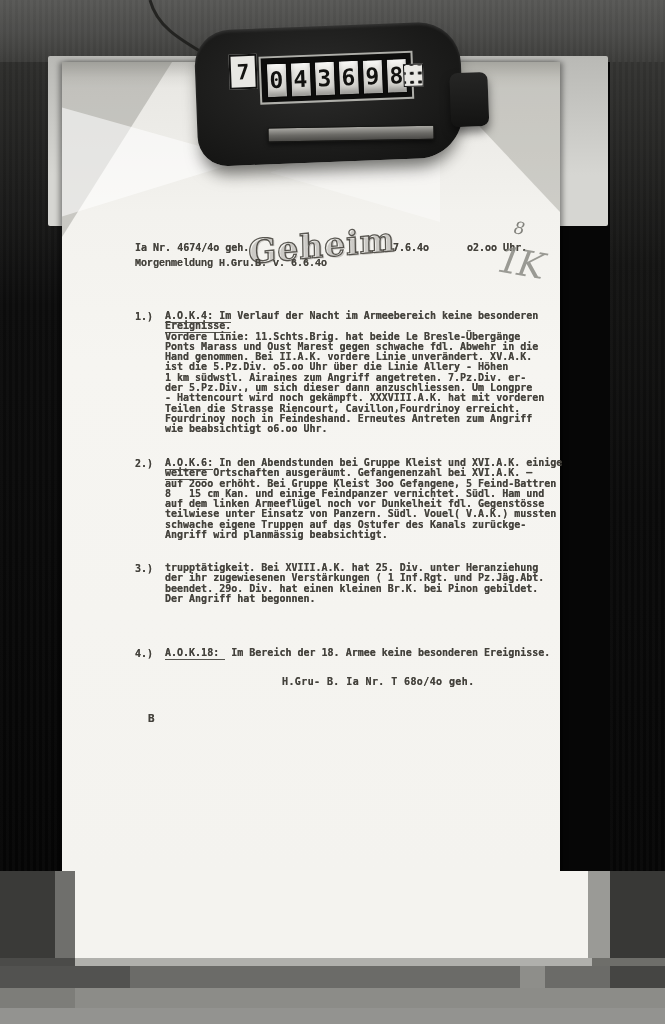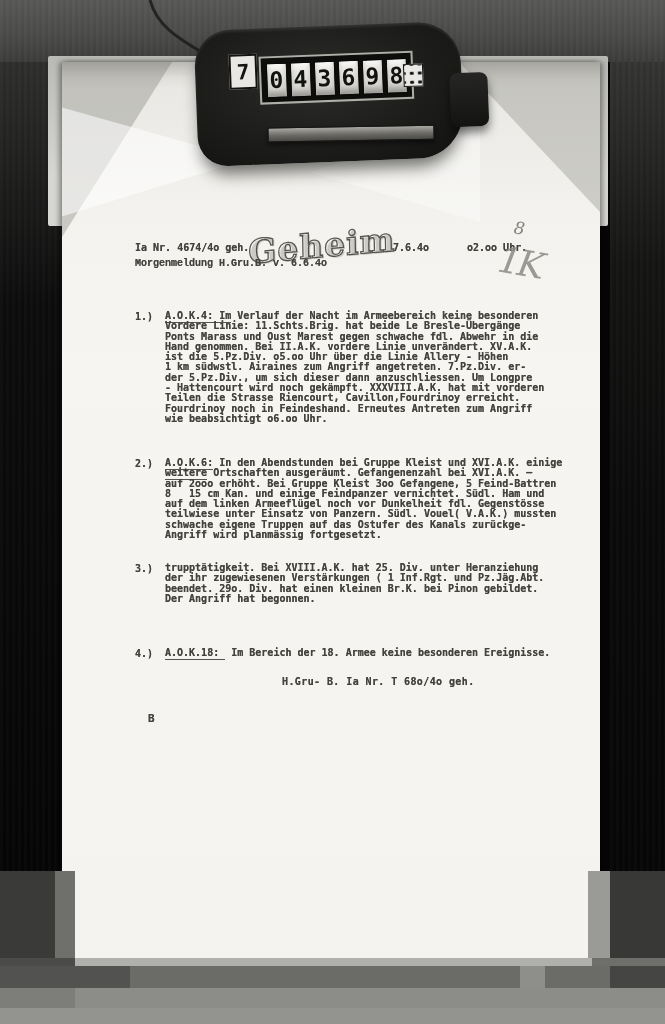--- a/index.html
+++ b/index.html
@@ -13,21 +13,21 @@
   .film-top::after,.film-left::after,.film-right::after{content:"";position:absolute;inset:0;
     background:repeating-linear-gradient(90deg,rgba(255,255,255,0.02) 0 3px,rgba(0,0,0,0.02) 3px 6px);}
   .film-left{position:absolute;left:0;top:62px;width:62px;height:809px;
     background:linear-gradient(180deg,#2e2e2c 0%,#0c0c0c 30%,#050505 100%);}
   .film-right{position:absolute;left:610px;top:62px;width:55px;height:809px;
     background:linear-gradient(180deg,#343432 0%,#141413 25%,#0a0a0a 55%,#060606 100%);}
 
   
   .backing{position:absolute;left:48px;top:56px;width:560px;height:170px;
     background:linear-gradient(180deg,#b9b9b5,#d6d6d2 70%);border-radius:2px;}
-  .paper{position:absolute;left:62px;top:62px;width:538px;height:809px;
+  .paper{position:absolute;left:62px;top:62px;width:498px;height:809px;
     background:linear-gradient(180deg,#e7e6e2 0px,#f3f2ee 150px,#f6f5f1 300px,#f4f3ef 100%);
     box-shadow:-3px 0 5px rgba(0,0,0,0.35),3px 0 5px rgba(0,0,0,0.35);}
   .paper::before{content:"";position:absolute;left:0;top:0;right:0;height:26px;
     background:linear-gradient(180deg,rgba(120,120,114,0.40),rgba(160,160,154,0.12) 60%,transparent);}
   .fold-tl{position:absolute;left:0;top:0;width:110px;height:175px;
     background:rgba(92,92,86,0.28);clip-path:polygon(0 0,100% 0,0 100%);}
   .fold-tr{position:absolute;right:0;top:0;width:150px;height:150px;
     background:rgba(118,118,110,0.30);clip-path:polygon(100% 0,100% 100%,6% 0);}
   .sheen-l{position:absolute;left:0;top:35px;width:185px;height:130px;
     background:rgba(255,255,255,0.55);clip-path:polygon(0 8%,100% 48%,0 92%);}
@@ -137,20 +137,21 @@
         <span class="date">7.6.4o</span>
         <span class="time">o2.oo Uhr.</span>
       </div>
       <div class="subject">Morgenmeldung H.Gru.B. v. 6.6.4o</div>
 
       <div id="paras">
           <div class="para p1">
             <span class="num">1.)</span>
             <div class="lines">
               <div class="line"><span class="u">A.O.K.4: Im</span><span> Verlauf der Nacht im Armeebereich keine besonderen</span></div>
+              <div class="line"><span class="u">Ereignisse.</span></div>
               <div class="line">Vordere Linie: 11.Schts.Brig. hat beide Le Bresle-Übergänge</div>
               <div class="line">Ponts Marass und Oust Marest gegen schwache fdl. Abwehr in die</div>
               <div class="line">Hand genommen. Bei II.A.K. vordere Linie unverändert. XV.A.K.</div>
               <div class="line">ist die 5.Pz.Div. o5.oo Uhr über die Linie Allery - Höhen</div>
               <div class="line">1 km südwstl. Airaines zum Angriff angetreten. 7.Pz.Div. er-</div>
               <div class="line">der 5.Pz.Div., um sich dieser dann anzuschliessen. Um Longpre</div>
               <div class="line">- Hattencourt wird noch gekämpft. XXXVIII.A.K. hat mit vorderen</div>
               <div class="line">Teilen die Strasse Riencourt, Cavillon,Fourdrinoy erreicht.</div>
               <div class="line">Fourdrinoy noch in Feindeshand. Erneutes Antreten zum Angriff</div>
               <div class="line">wie beabsichtigt o6.oo Uhr.</div>
@@ -159,21 +160,21 @@
           <div class="para p2">
             <span class="num">2.)</span>
             <div class="lines">
               <div class="line"><span class="u">A.O.K.6:</span><span> In den Abendstunden bei Gruppe Kleist und XVI.A.K. einige</span></div>
               <div class="line"><span class="u">weitere</span><span> Ortschaften ausgeräumt. Gefangenenzahl bei XVI.A.K. —</span></div>
               <div class="line">auf 2ooo erhöht. Bei Gruppe Kleist 3oo Gefangene, 5 Feind-Battren</div>
               <div class="line">8   15 cm Kan. und einige Feindpanzer vernichtet. Südl. Ham und</div>
               <div class="line">auf dem linken Armeeflügel noch vor Dunkelheit fdl. Gegenstösse</div>
               <div class="line">teilwiese unter Einsatz von Panzern. Südl. Vouel( V.A.K.) mussten</div>
               <div class="line">schwache eigene Truppen auf das Ostufer des Kanals zurückge-</div>
-              <div class="line">Angriff wird planmässig fortgesetzt.</div>
+              <div class="line">Angriff wird planmässig beabsichtigt.</div>
             </div>
           </div>
           <div class="para p3">
             <span class="num">3.)</span>
             <div class="lines">
               <div class="line">trupptätigkeit. Bei XVIII.A.K. hat 25. Div. unter Heranziehung</div>
               <div class="line">der ihr zugewiesenen Verstärkungen ( 1 Inf.Rgt. und Pz.Jäg.Abt.</div>
               <div class="line">beendet. 29o. Div. hat einen kleinen Br.K. bei Pinon gebildet.</div>
               <div class="line">Der Angriff hat begonnen.</div>
             </div>

